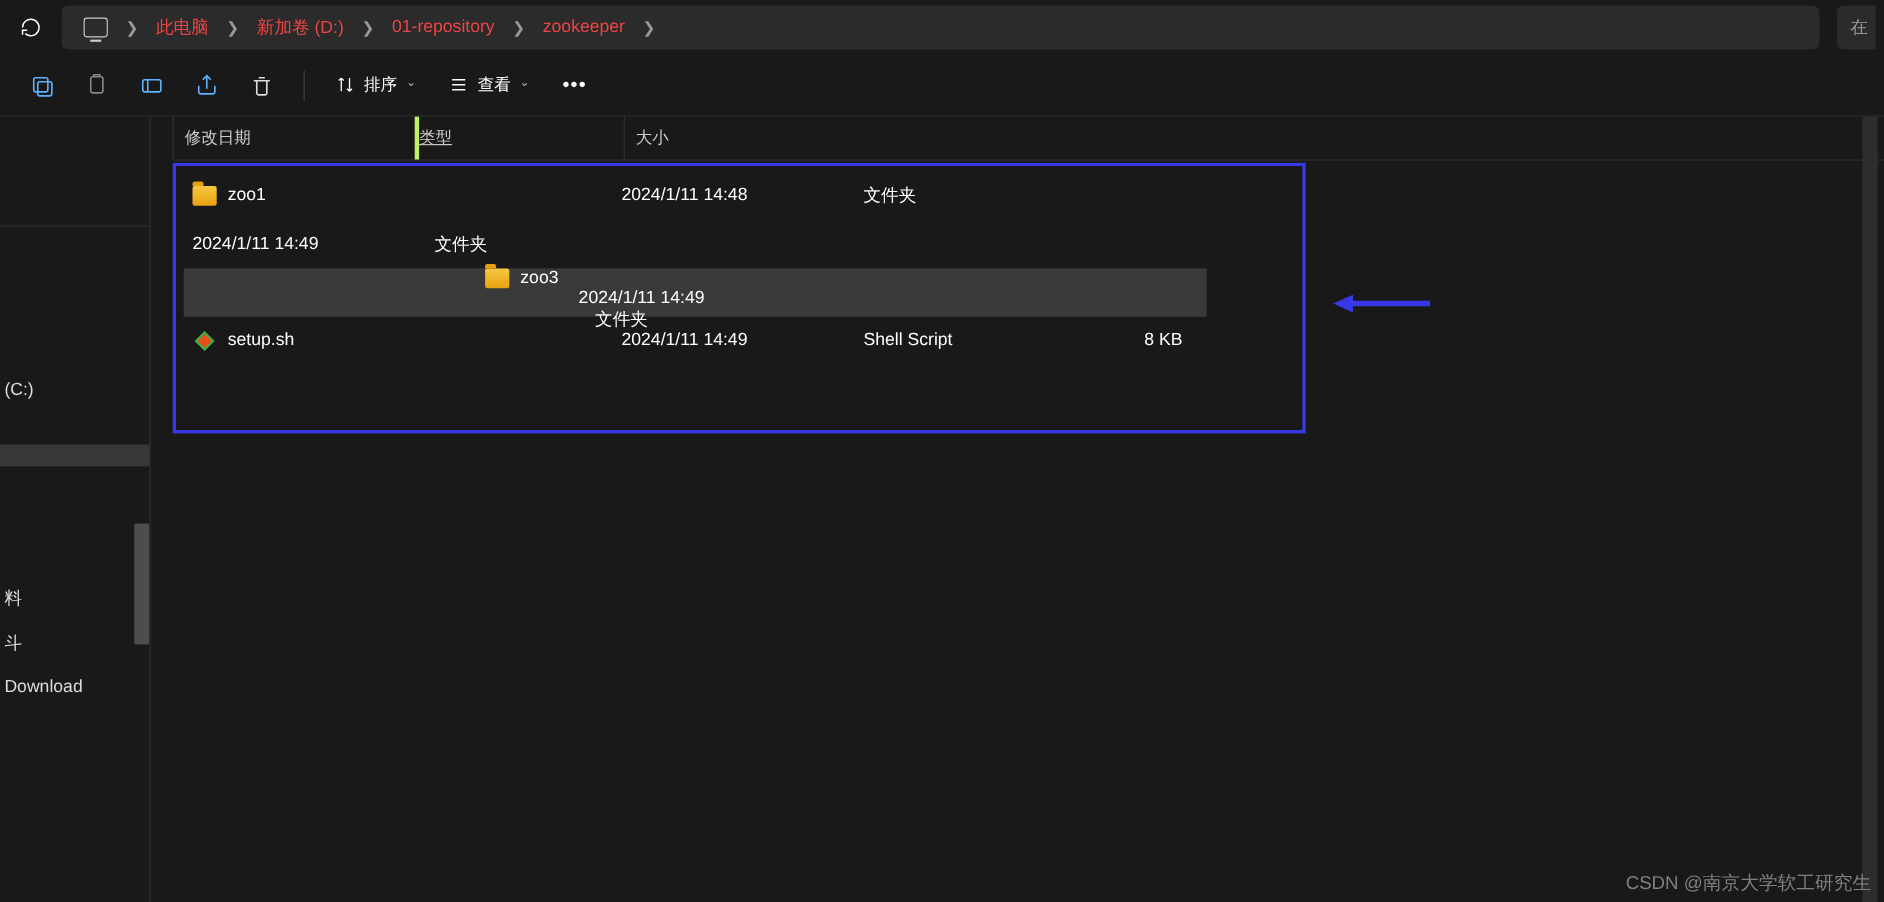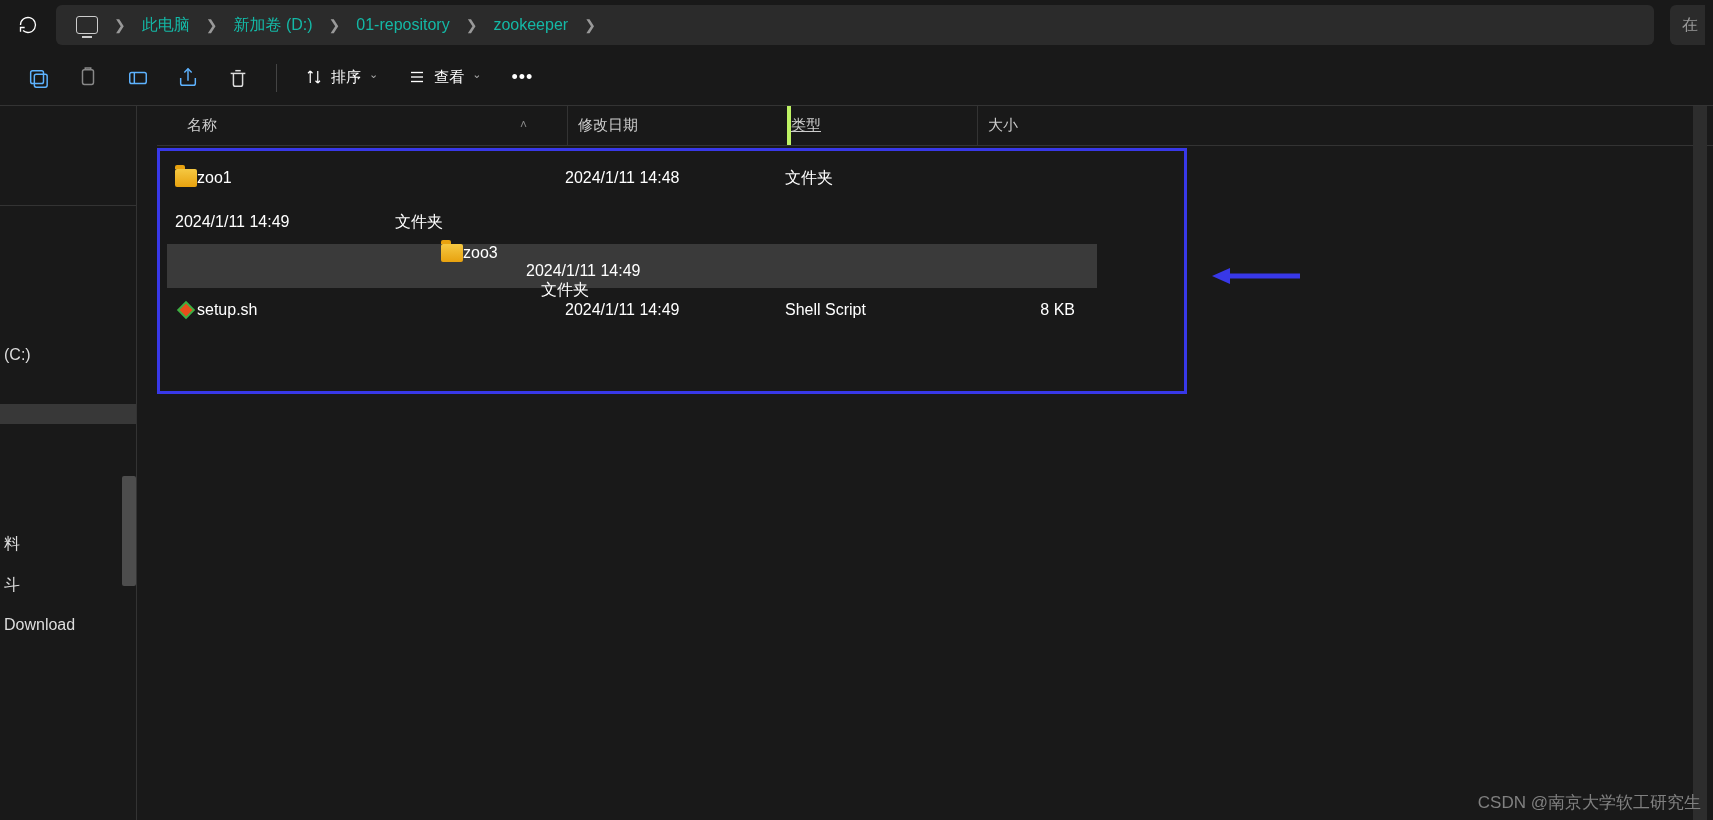--- a/index.html
+++ b/index.html
@@ -34,21 +34,21 @@
       display: flex;
       align-items: center;
       padding: 0 12px;
       gap: 2px;
     }
     .crumb {
       display: flex; align-items: center;
       padding: 4px 8px; border-radius: 4px;
       height: 32px;
       font-size: 16px;
-      color: #14b8a6;
+      color: #ef4444;
     }
     .crumb-sep {
       color: #999; padding: 0 6px;
       font-size: 14px;
     }
     .pc-icon {
       width: 22px; height: 18px;
       border: 1.5px solid #ccc;
       border-radius: 3px;
       position: relative;
@@ -163,21 +163,21 @@
     .file-row {
       display: flex;
       align-items: center;
       height: 44px;
       padding-left: 8px;
       color: #fff;
       font-size: 16px;
     }
     .file-row.hover { background: #3a3a3a; flex-direction: column; }
     .file-row.selected { background: #535353; }
-    .fr-name { width: 390px; display: flex; align-items: center; }
+    .fr-name { width: 390px; display: flex; align-items: center; gap: 10px; }
     .fr-date { width: 220px; }
     .fr-type { width: 190px; }
     .fr-size { width: 100px; text-align: right; }
     .folder-icon {
       width: 22px; height: 18px;
       background: linear-gradient(#f5c842, #e8a20f);
       border-radius: 2px;
       position: relative;
       flex-shrink: 0;
     }
@@ -312,24 +312,20 @@
     <div class="sidebar-item"></div>
     <div style="height:80px"></div>
     <div class="sidebar-item">料</div>
     <div class="sidebar-item">斗</div>
     <div class="sidebar-item">Download</div>
     <div class="sidebar-scrollbar"></div>
   </div>
 
   <div class="content">
     <div class="file-header">
-      <div class="col-name">
-        <span>名称</span>
-        <span class="sort-ind">˄</span>
-      </div>
       <div class="col-date">修改日期</div>
       <div class="col-type">类型</div>
       <div class="col-size">大小</div>
     </div>
 
     <div class="highlight-box"></div>
     <div class="arrow-annotation">
       <svg width="90" height="30" viewBox="0 0 90 30">
         <line x1="88" y1="15" x2="14" y2="15" stroke="#3838e8" stroke-width="5"></line>
         <polygon points="0,15 18,7 18,23" fill="#3838e8"></polygon>

